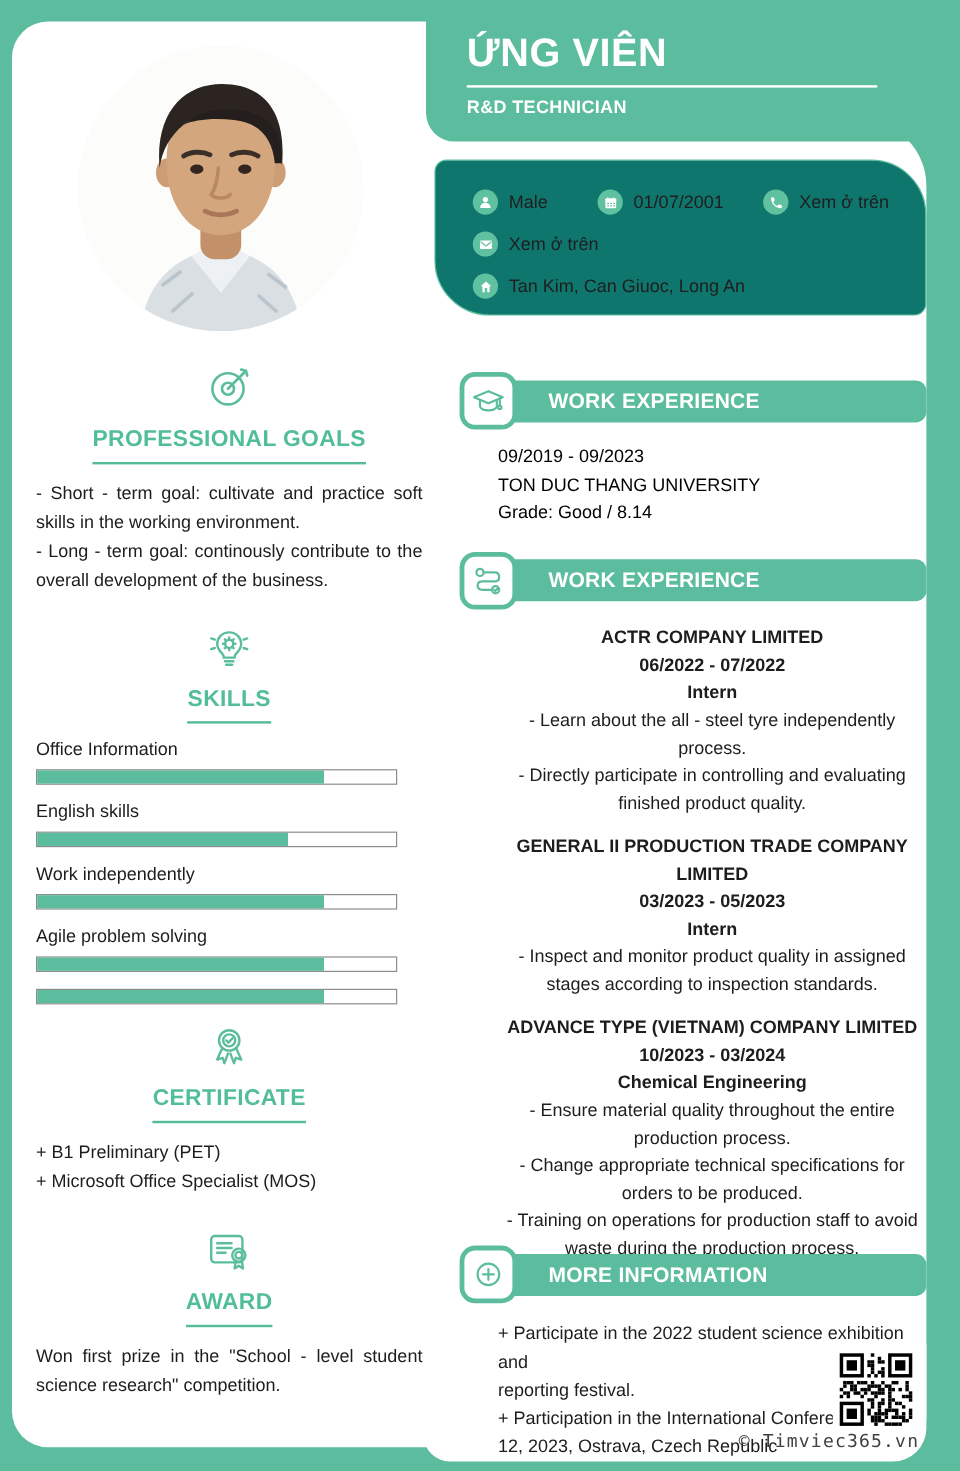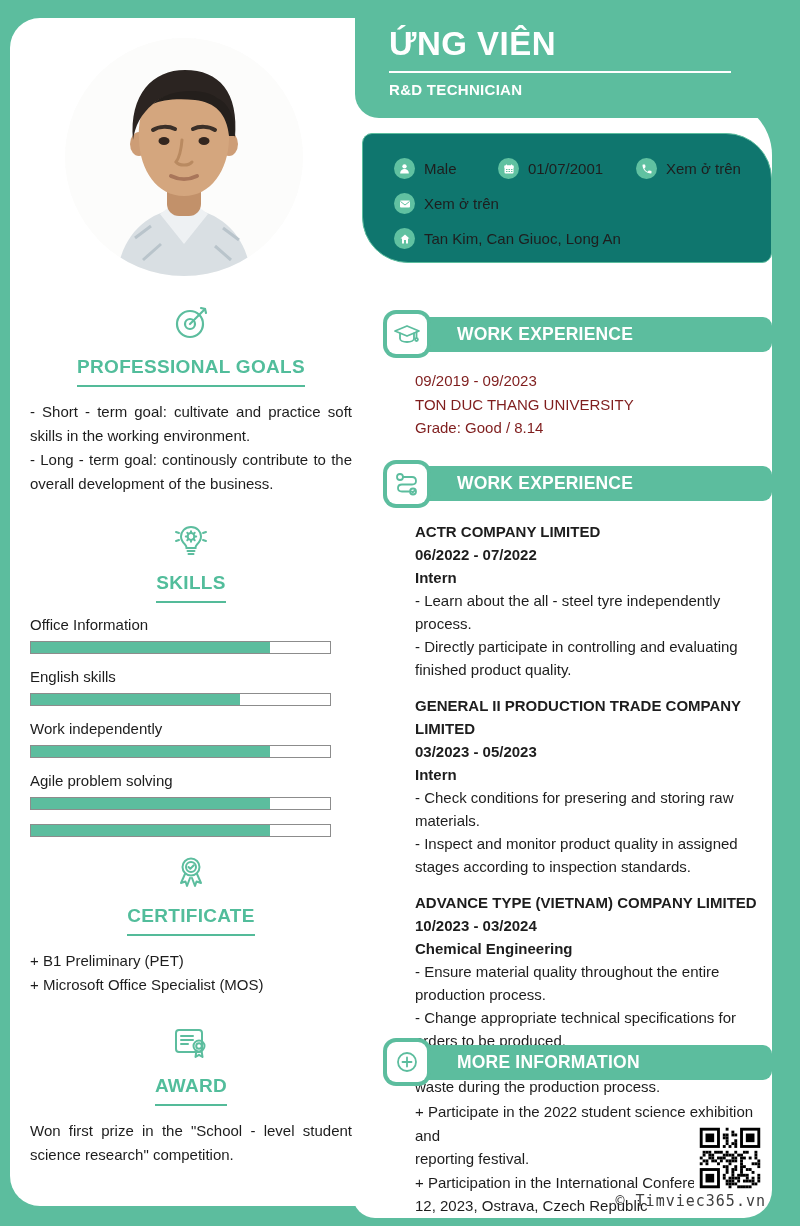--- a/index.html
+++ b/index.html
@@ -44,22 +44,22 @@
   .skill-fill { height:100%; background:#5cbd9e; }
   .cert-line { font-size:15px; line-height:24px; color:#1d1d1d; }
 
   
   .right-col { position:absolute; left:383px; top:310px; width:389px; z-index:4; }
   .rsec-head { position:relative; display:flex; align-items:center; height:48px; }
   .rsec-iconbox { width:48px; height:48px; flex:none; background:#5cbd9e; border-radius:13px; display:flex; align-items:center; justify-content:center; z-index:2; }
   .rsec-iconinner { width:40px; height:40px; background:#fff; border-radius:9px; display:flex; align-items:center; justify-content:center; }
   .rsec-bar { flex:1; height:35px; margin-left:-12px; background:#5cbd9e; border-radius:9px; display:flex; align-items:center; padding-left:38px; z-index:1; }
   .rsec-bar span { color:#fff; font-size:17.5px; font-weight:bold; letter-spacing:0.2px; }
-  .rc-block { margin:11px 0 20px 32px; font-size:15px; line-height:23.5px; color:#7f1d1d; }
-  .entry { margin:0 0 13px 32px; font-size:15px; line-height:23px; color:#1d1d1d; }
+  .rc-block { margin:11px 0 20px 32px; font-size:15px; line-height:23.5px; color:#000000; }
+  .entry { margin:0 0 13px 32px; font-size:15px; line-height:23px; color:#1d1d1d;text-align:center; }
   .entry .company { font-weight:bold; }
   .entry .period { font-weight:bold; }
   .entry .role { font-weight:bold; }
   .more-sec { position:absolute; left:383px; top:1038px; width:389px; z-index:4; }
   .more-lines { margin:14px 0 0 32px; font-size:15px; line-height:23.5px; color:#1d1d1d; }
   .qr { position:absolute; right:6px; top:84px; width:72px; height:72px; background:#fff; z-index:5; }
   .copyright { position:absolute; right:34px; top:1192px; font-family:"DejaVu Sans Mono", monospace; font-size:15px; letter-spacing:1px; color:#404040; z-index:6; }
 
   svg { display:block; }
 </style>
@@ -292,21 +292,20 @@
       <div class="company">ACTR COMPANY LIMITED</div>
       <div class="period">06/2022 - 07/2022</div>
       <div class="role">Intern</div>
       <div>- Learn about the all - steel tyre independently process.</div>
       <div>- Directly participate in controlling and evaluating finished product quality.</div>
     </div>
     <div class="entry">
       <div class="company">GENERAL II PRODUCTION TRADE COMPANY LIMITED</div>
       <div class="period">03/2023 - 05/2023</div>
       <div class="role">Intern</div>
-      <div>- Check conditions for presering and storing raw materials.</div>
       <div>- Inspect and monitor product quality in assigned stages according to inspection standards.</div>
     </div>
     <div class="entry">
       <div class="company">ADVANCE TYPE (VIETNAM) COMPANY LIMITED</div>
       <div class="period">10/2023 - 03/2024</div>
       <div class="role">Chemical Engineering</div>
       <div>- Ensure material quality throughout the entire production process.</div>
       <div>- Change appropriate technical specifications for orders to be produced.</div>
       <div>- Training on operations for production staff to avoid waste during the production process.</div>
     </div>

